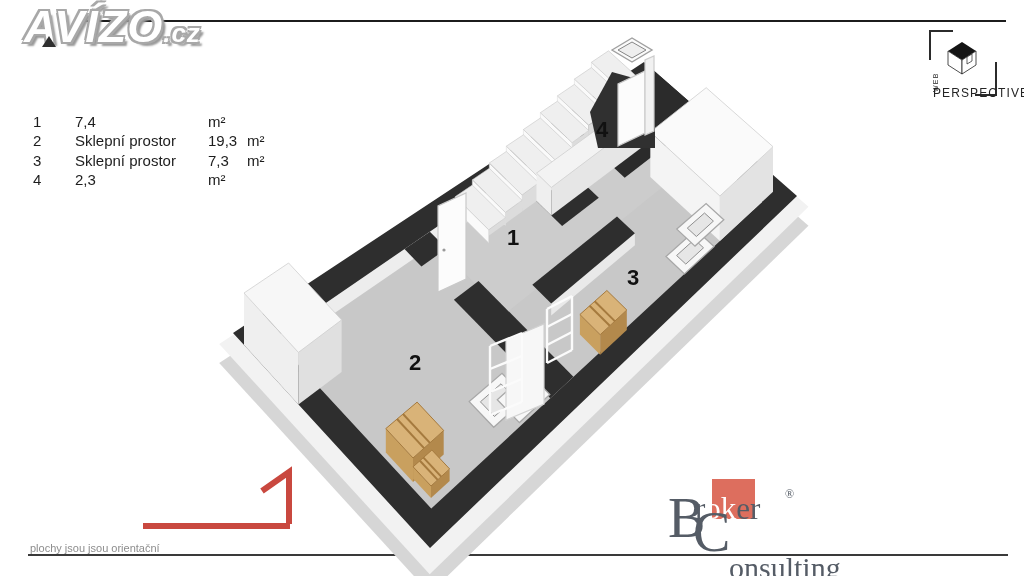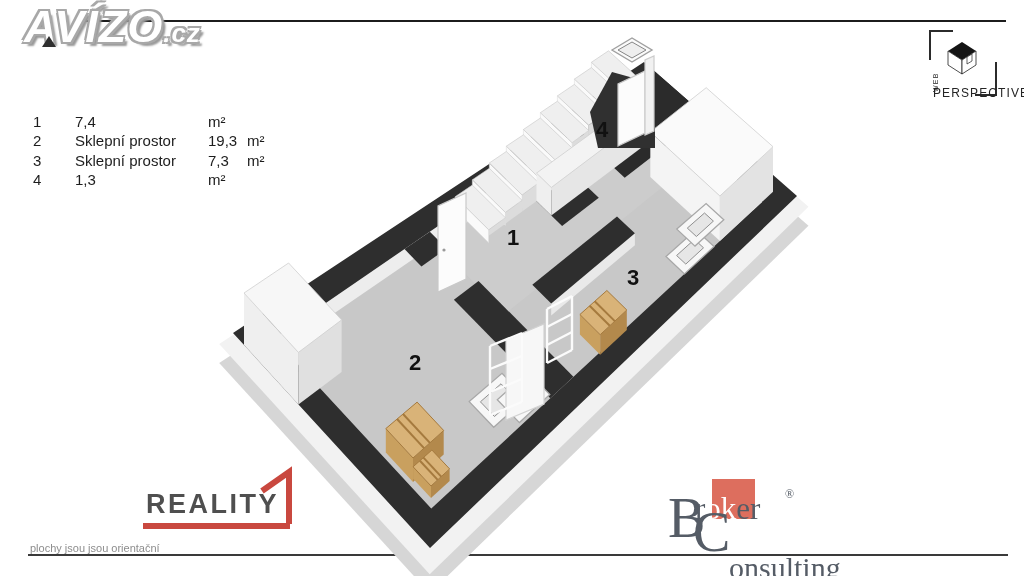--- a/index.html
+++ b/index.html
@@ -177,41 +177,40 @@
       <span>m²</span>
     </div>
     <div class="lrow">
       <span>3</span>
       <span>Sklepní prostor</span>
       <span>7,3</span>
       <span>m²</span>
     </div>
     <div class="lrow">
       <span>4</span>
-      <span>1,3</span>
+      <span>2,3</span>
       <span>m²</span>
     </div>
   </div>
 
 <div class="abs wp">
   <div class="abs wp-tl"></div>
   <div class="abs wp-br"></div>
   <svg class="abs wp-house" width="32" height="36" viewBox="0 0 32 36">
     <polygon points="16,2 30,11 16,20 2,11" fill="#141414"></polygon>
     <polygon points="2,11 16,20 16,34 2,25" fill="#ffffff" stroke="#222" stroke-width="0.8"></polygon>
     <polygon points="16,20 30,11 30,25 16,34" fill="#ffffff" stroke="#222" stroke-width="0.8"></polygon>
     <polygon points="21,24 21,17 26,14 26,21" fill="#ffffff" stroke="#222" stroke-width="0.7"></polygon>
   </svg>
   <div class="abs wp-web">WEB</div>
   <div class="abs wp-persp">PERSPECTIVE</div>
 </div>
 
 <div class="abs rs">
   <div class="abs rs-note">plochy jsou jsou orientační</div>
-  <div class="abs rs-w1">REALITY</div>
   <div class="abs rs-bar"></div>
   <svg class="abs rs-roof" width="66" height="68" viewBox="0 0 66 68">
     <polyline points="4,29 31,10 31,62" fill="none" stroke="#c9483f" stroke-width="6"></polyline>
   </svg>
 </div>
 
 <div class="abs bk-square"></div>
 <div class="abs bk bk-b">B</div>
 <div class="abs bk bk-roker"><span>r</span><span class="bk-ok">ok</span><span>er</span></div>
 <div class="abs bk bk-reg">®</div>

